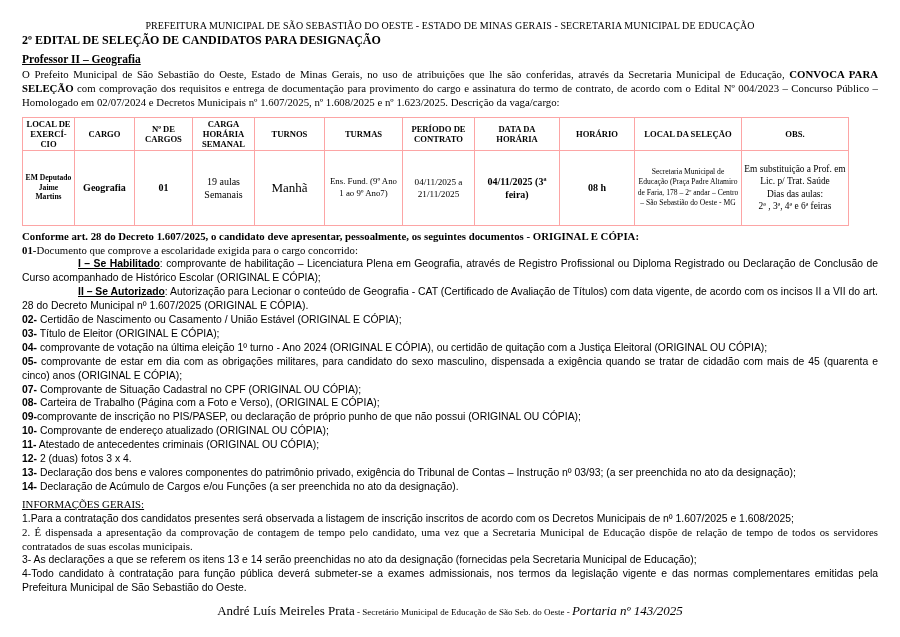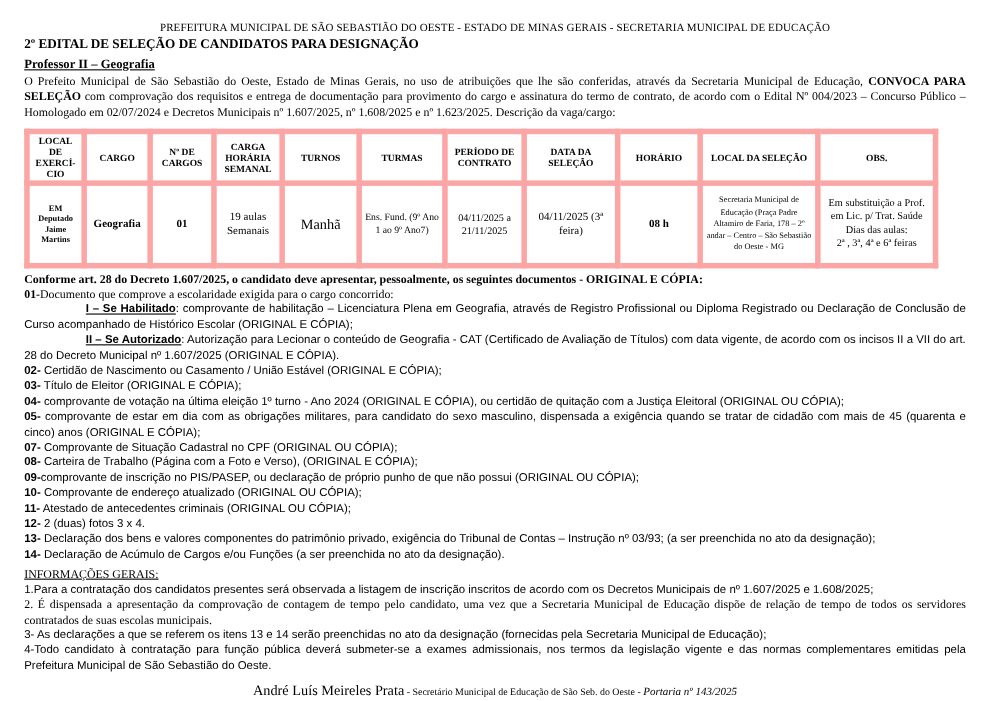--- a/index.html
+++ b/index.html
@@ -12,53 +12,53 @@
   .hdr1 { text-align:center; font-size:10px; letter-spacing:0.1px; }
   .hdr2 { text-align:left; font-size:12px; font-weight:bold; margin-top:2px; }
   .subject { font-size:11.5px; font-weight:bold; text-decoration:underline; margin-top:5px; }
 
   .intro { margin:2px 0 0 0; font-size:10.8px; line-height:14.2px; text-align:justify; }
   .bold { font-weight:bold; }
   .u { text-decoration:underline; }
 
   table.vac { border-collapse:collapse; table-layout:fixed; width:826px; margin-top:7px; }
   table.vac th, table.vac td {
-    border:5px solid #fca5a5; text-align:center; vertical-align:middle;
+    border:1px solid #fca5a5; text-align:center; vertical-align:middle;
     padding:1px 2px; overflow:hidden; font-family:"Liberation Serif", serif;
   }
   table.vac thead tr { height:33px; }
   table.vac tbody tr { height:75px; }
   th { font-size:8.6px; font-weight:bold; line-height:10px; }
   td.c-local  { font-size:7.6px; font-weight:bold; line-height:9.5px; }
   td.c-cargo  { font-size:10px; font-weight:bold; }
   td.c-num    { font-size:10px; font-weight:bold; }
   td.c-ch     { font-size:10px; line-height:13px; }
   td.c-turno  { font-size:13px; }
   td.c-turma  { font-size:8.8px; line-height:11.5px; }
   td.c-per    { font-size:9.2px; line-height:12px; }
-  td.c-data   { font-size:10px; font-weight:normal; line-height:13px; }
+  td.c-data   { font-size:10px; font-weight:bold; line-height:13px; }
   td.c-hor    { font-size:10px; font-weight:bold; }
   td.c-locsel { font-size:7.6px; line-height:10.5px; }
   td.c-obs    { font-size:9.4px; line-height:12.5px; }
   td.c-obs .obs-line { display:block; }
 
   .docs, .info { margin-top:4px; }
   .docs p, .info p {
     margin:0; font-size:10.4px; line-height:13.9px;
     font-family:"Liberation Sans", sans-serif;
   }
   p.serif, span.serif { font-family:"Liberation Serif", serif !important; font-size:10.8px; }
   .just { text-align:justify; }
   .hang { text-indent:56px; }
   .info-head { text-decoration:underline; }
 
   .footer { text-align:center; margin-top:6px; }
   .sig-name { font-family:"Liberation Serif", serif; font-size:13px; }
   .sig-role { font-family:"Liberation Serif", serif; font-size:9px; }
-  .sig-portaria { font-family:"Liberation Serif", serif; font-size:10px; font-style:italic; }
+  .sig-portaria { font-family:"Liberation Serif", serif; font-size:13px; font-style:italic; }
 </style>
 </head>
 <body>
 
 <div class="page">
 
   <div class="hdr1">PREFEITURA MUNICIPAL DE SÃO SEBASTIÃO DO OESTE - ESTADO DE MINAS GERAIS - SECRETARIA MUNICIPAL DE EDUCAÇÃO</div>
   <div class="hdr2">2º EDITAL DE SELEÇÃO DE CANDIDATOS PARA DESIGNAÇÃO</div>
   <div class="subject">Professor II – Geografia</div>
 
@@ -80,21 +80,21 @@
     </colgroup>
     <thead>
       <tr>
         <th>LOCAL DE EXERCÍ-CIO</th>
         <th>CARGO</th>
         <th>Nº DE CARGOS</th>
         <th>CARGA HORÁRIA SEMANAL</th>
         <th>TURNOS</th>
         <th>TURMAS</th>
         <th>PERÍODO DE CONTRATO</th>
-        <th>DATA DA SELEÇÃO</th>
+        <th>DATA DA HORÁRIA</th>
         <th>HORÁRIO</th>
         <th>LOCAL DA SELEÇÃO</th>
         <th>OBS.</th>
       </tr>
     </thead>
     <tbody>
       <tr>
         <td class="c-local">EM Deputado Jaime Martins</td>
         <td class="c-cargo">Geografia</td>
         <td class="c-num">01</td>

